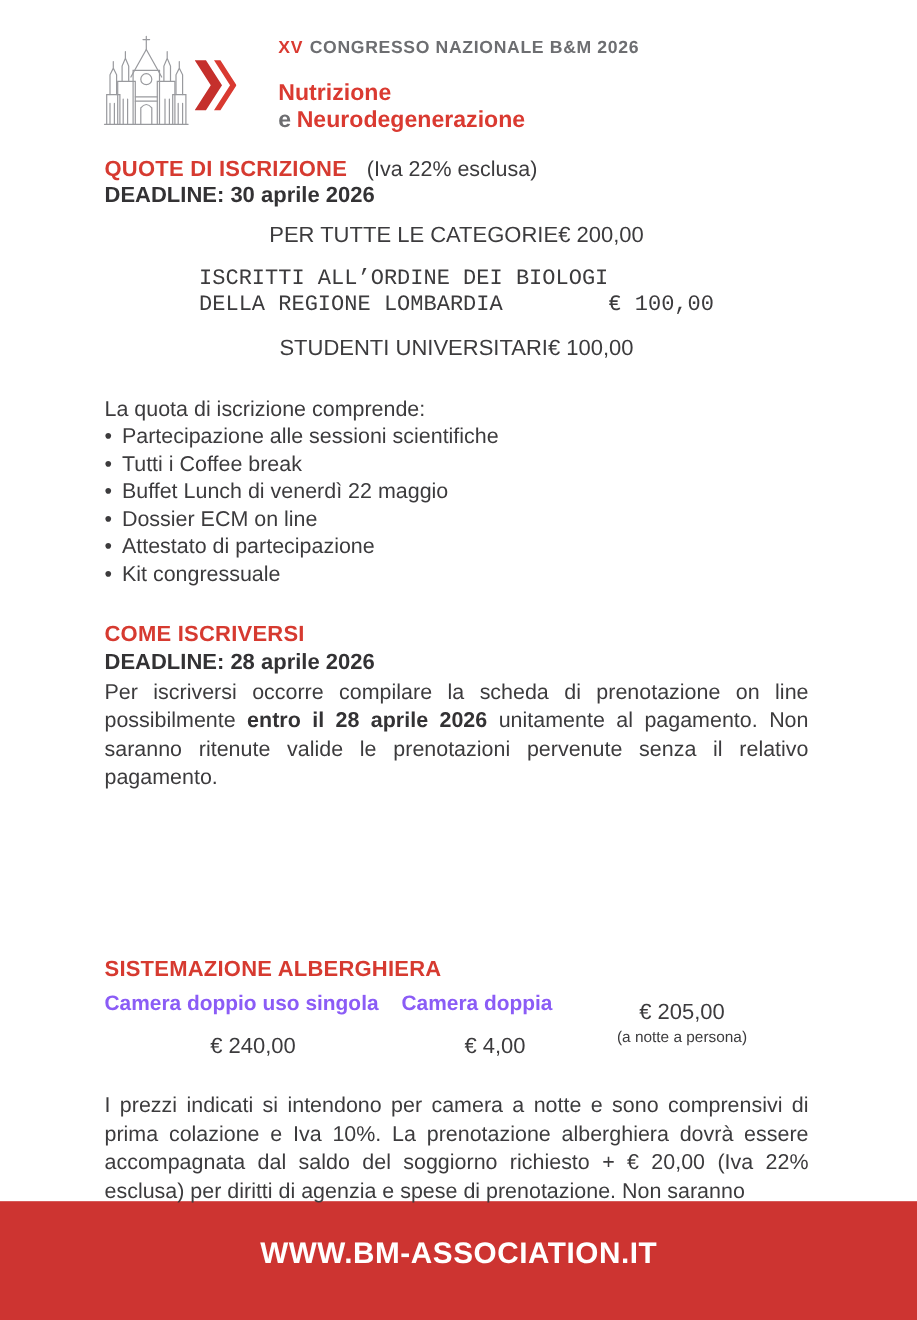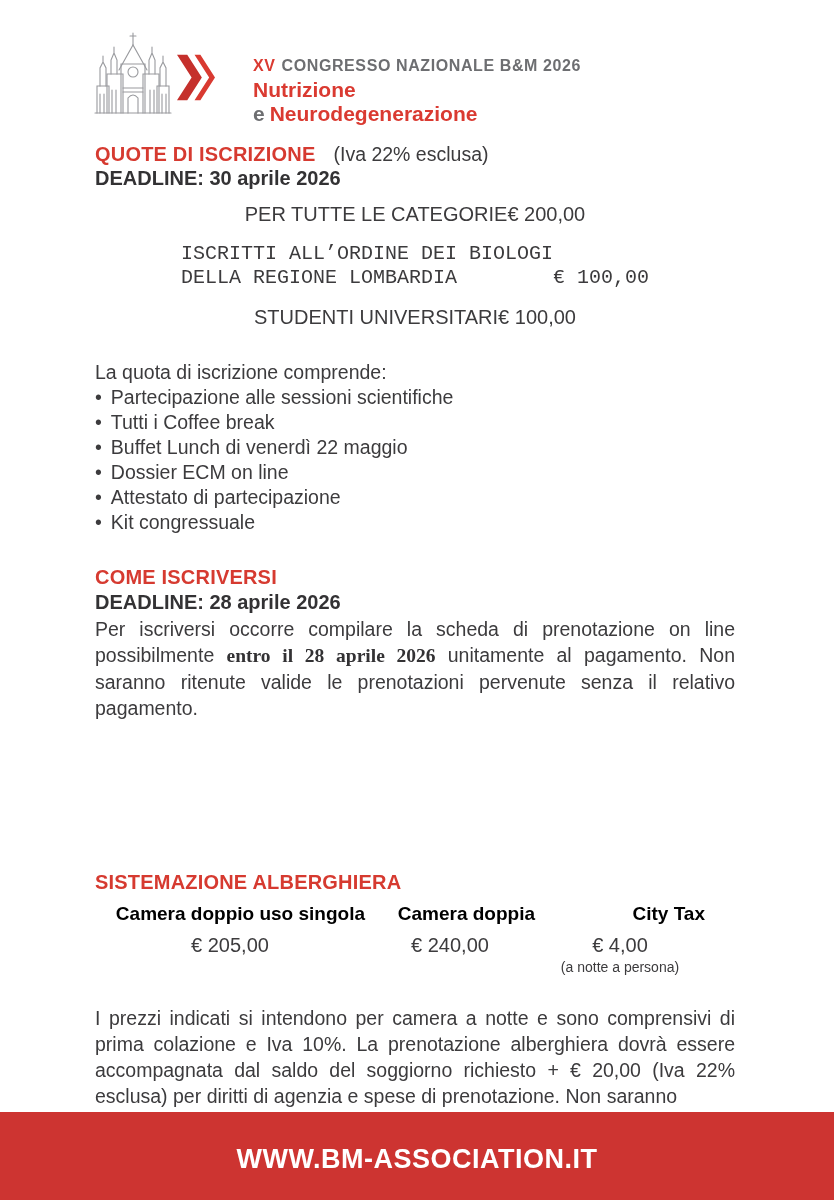--- a/index.html
+++ b/index.html
@@ -4,53 +4,53 @@
 <style>
   html,body{margin:0;padding:0;background:#ffffff;}
   .page{
     position:relative;width:834px;height:1200px;background:#ffffff;
     overflow:hidden;font-family:"Liberation Sans","DejaVu Sans",sans-serif;
     color:#3c3b3d;
   }
   
   .duomo{position:absolute;left:92px;top:28px;}
   .chevrons{position:absolute;left:177px;top:47px;}
-  .title-block{position:absolute;left:253px;top:58px;line-height:1;}
+  .title-block{position:absolute;left:253px;top:36px;line-height:1;}
   .title-line1{font-size:16px;font-weight:bold;letter-spacing:.6px;color:#6d6e71;white-space:nowrap;}
   .title-line1 .xv{color:#da3a31;margin-right:6px;}
-  .title-line2{font-size:21px;font-weight:bold;color:#da3a31;margin-top:5px;}
+  .title-line2{font-size:21px;font-weight:bold;color:#da3a31;margin-top:22px;}
   .title-line3{font-size:21px;font-weight:bold;color:#da3a31;margin-top:3px;}
   .title-line3 .e{color:#6d6e71;font-weight:bold;margin-right:5px;}
   
   .content{position:absolute;left:95px;right:99px;top:0;z-index:2;padding-top:143px;}
   .red-heading{font-size:20px;font-weight:bold;color:#d63a30;letter-spacing:.2px;}
   .quote-line{line-height:23px;}
   .quote-note{font-size:19.5px;font-weight:normal;color:#3c3b3d;margin-left:18px;}
   .deadline{font-size:20px;font-weight:bold;line-height:23px;color:#333234;}
   .fee-row{display:flex;justify-content:center;align-items:flex-end;
            font-size:20px;line-height:24px;}
   .fee-row.r1{margin-top:12px;}
   .fee-row.r2{margin-top:16px;font-family:Liberation Mono, monospace;}
   .fee-row.r3{margin-top:15px;}
   .includes-title{margin-top:31px;font-size:19.5px;line-height:25px;}
   .bullet-item{font-size:19.5px;line-height:25px;}
   .bullet-item::before{content:"•";margin-right:9px;}
   .come-heading{margin-top:30px;line-height:24px;}
   .deadline2{margin-top:1px;line-height:24px;}
   .para{margin-top:2px;font-size:19.5px;line-height:26px;text-align:justify;}
-  .para b{color:#333234;font-family:Liberation Serif, serif;}
+  .para b{color:#333234;}
   .sist-heading{margin-top:149px;line-height:24px;}
   .hotel-intro{margin-top:3px;font-size:19.5px;line-height:25.5px;}
   .hotel-table{margin-top:8px;display:grid;grid-template-columns:270px 170px 170px;}
-  .ht-head{font-size:19px;font-weight:bold;text-align:right;white-space:nowrap;line-height:24px;color:#000000;}
+  .ht-head{font-size:19px;font-weight:bold;text-align:left;white-space:nowrap;line-height:24px;color:#8b5cf6;}
   .ht-price{font-size:20px;text-align:center;line-height:24px;margin-top:7px;}
   .ht-note{font-size:14px;text-align:center;line-height:17px;grid-column:3;margin-top:2px;}
   .terms{margin-top:29px;font-size:19.5px;line-height:26px;text-align:justify;}
   
-  .footer-band{position:absolute;left:0;right:0;bottom:0;height:88px;background:#cd3431;z-index:1;}
+  .footer-band{position:absolute;left:0;right:0;bottom:0;height:108px;background:#cd3431;z-index:1;}
   .footer-url{position:absolute;top:32px;left:0;width:100%;text-align:center;
               color:#ffffff;font-weight:bold;font-size:27px;letter-spacing:.5px;}
 </style>
 </head>
 <body>
 
 <div class="page">
 
   <svg class="duomo" width="82" height="86" viewBox="0 0 82 86" fill="none" stroke="#999a9e" stroke-width="1.1" stroke-linecap="round">
     <path d="M3 85 H79"></path>
@@ -119,21 +119,20 @@
 
     <div class="red-heading come-heading">COME ISCRIVERSI</div>
     <div class="deadline deadline2">DEADLINE: 28 aprile 2026</div>
     <div class="para"><span>Per iscriversi occorre compilare la scheda di prenotazione on line possibilmente </span><b>entro il 28 aprile 2026</b><span> unitamente al pagamento. Non saranno ritenute valide le prenotazioni pervenute senza il relativo pagamento.</span></div>
 
     <div class="red-heading sist-heading">SISTEMAZIONE ALBERGHIERA</div>
 
     <div class="hotel-table">
       <div class="ht-head">Camera doppio uso singola</div>
       <div class="ht-head">Camera doppia</div>
-      <div class="ht-head">City Tax</div>
       <div class="ht-price">€ 205,00</div>
       <div class="ht-price">€ 240,00</div>
       <div class="ht-price">€ 4,00</div>
       <div class="ht-note">(a notte a persona)</div>
     </div>
 
     <div class="terms">I prezzi indicati si intendono per camera a notte e sono comprensivi di prima colazione e Iva 10%. La prenotazione alberghiera dovrà essere accompagnata dal saldo del soggiorno richiesto + € 20,00 (Iva 22% esclusa) per diritti di agenzia e spese di prenotazione. Non saranno</div>
   </div>
 
   <div class="footer-band">

